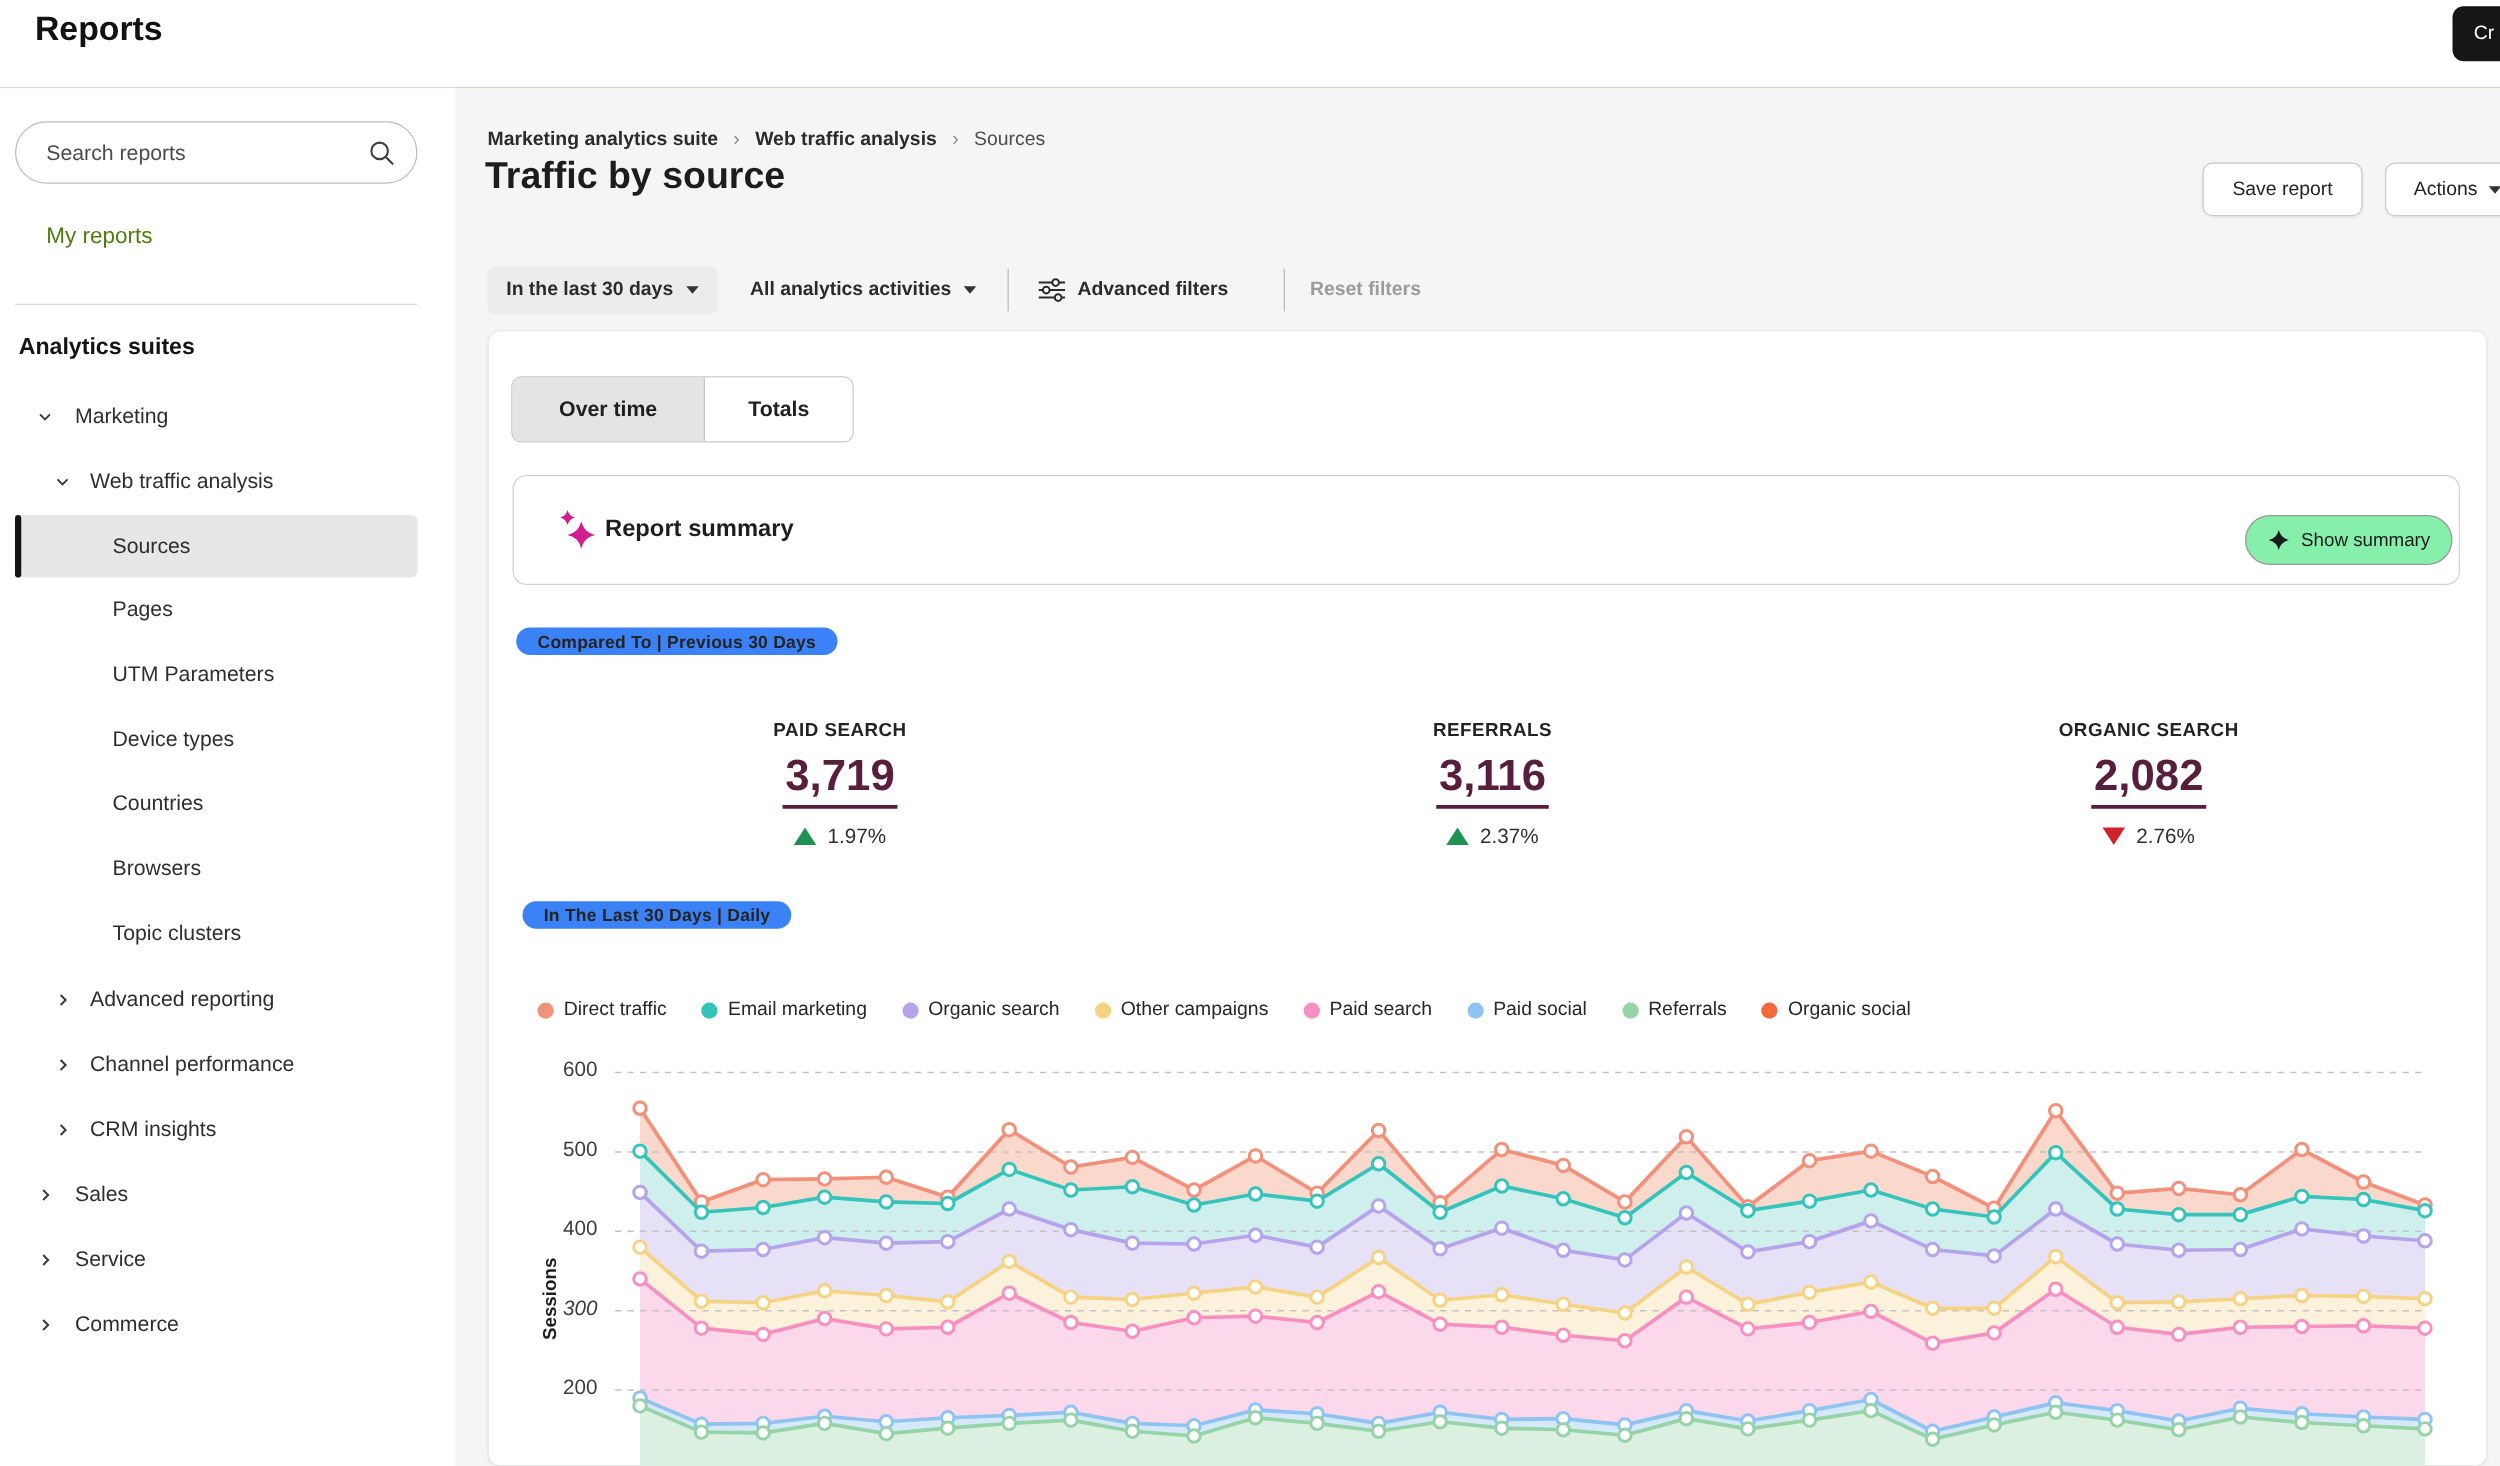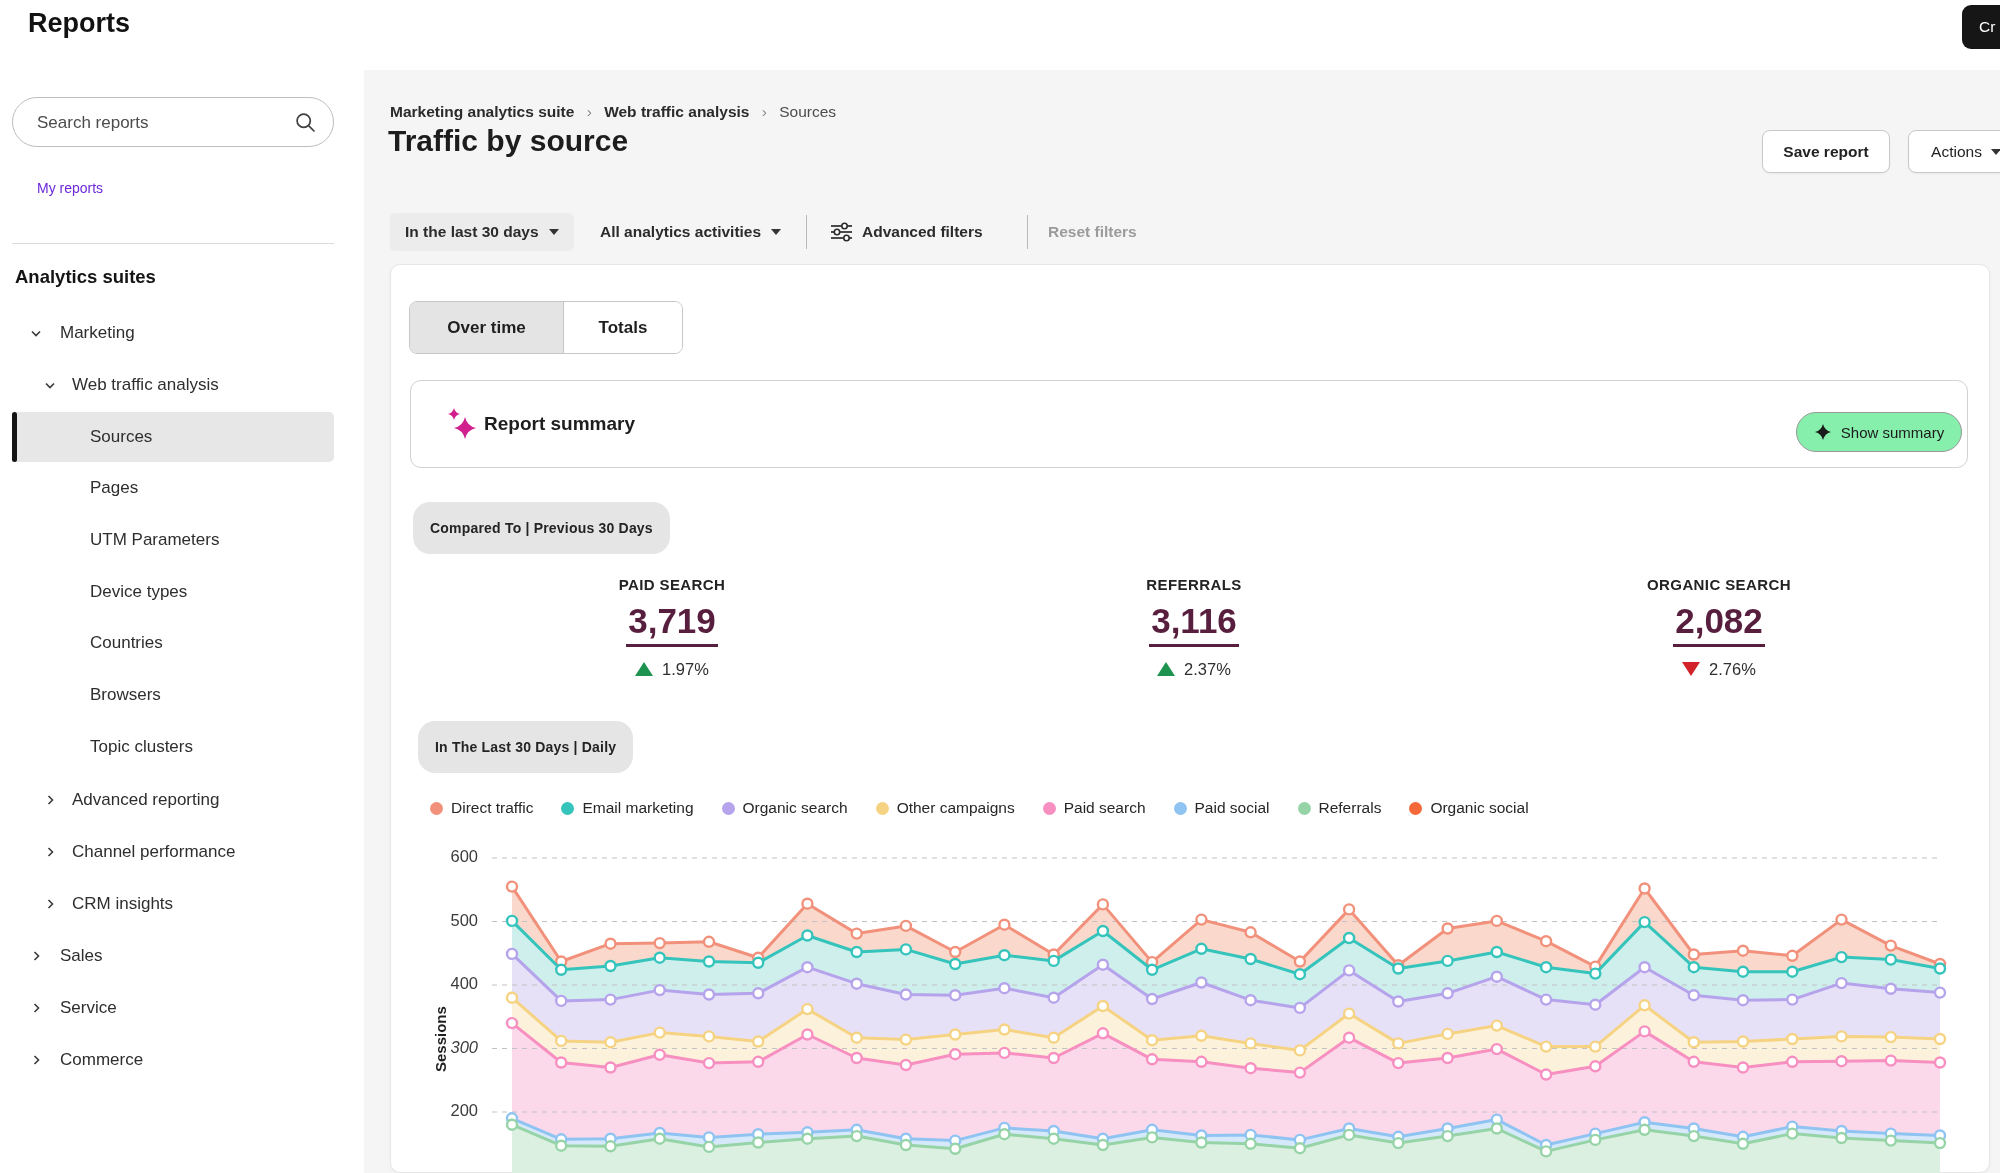--- a/index.html
+++ b/index.html
@@ -12,21 +12,21 @@
   #create-btn{position:absolute;left:1962px;top:5px;width:80px;height:44px;background:#161616;color:#fff;
               border:none;border-radius:9px;font-size:15.5px;text-align:left;padding:0 0 0 17px;cursor:pointer;
               font-family:inherit;}
 
   
   #sidebar{position:absolute;left:0;top:70px;width:364px;bottom:0;background:#fff;}
   #search-box{position:absolute;left:12px;top:27px;width:322px;height:50px;border:1.5px solid #bdbdbd;border-radius:26px;background:#fff;box-sizing:border-box;}
   #search-box input{position:absolute;left:22px;top:1px;width:250px;height:45px;border:none;outline:none;font-size:17px;color:#333;font-family:inherit;background:transparent;}
   #search-box input::placeholder{color:#4c4c4c;opacity:1;}
   #search-box svg{position:absolute;right:17px;top:14px;}
-  #my-reports{position:absolute;left:37px;top:103px;font-size:14px;color:#6d28d9;height:30px;line-height:30px;cursor:pointer;}
+  #my-reports{position:absolute;left:37px;top:103px;font-size:18px;color:#4d7c0f;height:30px;line-height:30px;cursor:pointer;}
   #side-divider{position:absolute;left:12px;top:173px;width:322px;height:1px;background:#dcdcdc;}
   #suites-title{position:absolute;left:15px;top:196px;font-size:18.5px;font-weight:800;color:#141414;}
 
   .navrow{position:absolute;left:12px;width:322px;height:50px;cursor:pointer;border-radius:5px;}
   .navrow .lbl{position:absolute;top:0;height:50px;line-height:50px;font-size:17px;color:#2e2e2e;white-space:nowrap;}
   .navrow.sel{background:#e7e7e8;}
   .navrow.sel .selbar{position:absolute;left:0;top:0;width:5px;height:50px;background:#141414;border-radius:3px;}
   .chev{position:absolute;top:19px;width:12px;height:12px;}
   .chev svg{display:block;}
   .l1-chev{left:18px;} .l1-lbl{left:48px;}
@@ -36,21 +36,21 @@
   
   #main-bg{position:absolute;left:364px;top:70px;width:1636px;bottom:0;background:#f5f5f6;}
   #breadcrumb{position:absolute;left:390px;top:103px;font-size:15.5px;color:#4c4c4c;}
   #breadcrumb .bc-strong{font-weight:700;color:#2b2b2b;cursor:pointer;}
   #breadcrumb .bc-sep{color:#8a8a8a;padding:0 8px;font-weight:400;}
   #page-title{position:absolute;left:388px;top:124px;font-size:30px;font-weight:600;color:#1d1d1d;margin:0;}
 
   .btn-outline{position:absolute;height:43px;background:#fff;border:1px solid #c9c9c9;border-radius:8px;
                font-size:15.5px;color:#222;font-family:inherit;cursor:pointer;box-shadow:0 1px 2px rgba(0,0,0,.05);
                display:flex;align-items:center;justify-content:center;gap:9px;box-sizing:border-box;}
-  #save-btn{left:1762px;top:130px;width:128px;font-weight:bold;}
+  #save-btn{left:1762px;top:130px;width:128px;}
   #actions-btn{left:1908px;top:130px;width:116px;}
   .caret{width:0;height:0;border-left:5px solid transparent;border-right:5px solid transparent;border-top:6px solid #333;display:inline-block;}
 
   
   .filter-item{position:absolute;top:213px;height:38px;display:inline-flex;align-items:center;gap:10px;
                font-size:15.5px;font-weight:700;color:#2b2b2b;cursor:pointer;}
   #date-filter{left:390px;background:#ececed;border-radius:5px;padding:0 15px;}
   #activity-filter{left:600px;}
   .vdiv{position:absolute;top:215px;width:1px;height:34px;background:#b9b9b9;}
   #adv-filter{left:830px;gap:9px;}
@@ -66,21 +66,21 @@
   #tab-overtime{width:154px;background:#e4e4e5;border-right:1px solid #c6c6c6;}
   #tab-totals{width:118px;background:#fff;}
 
   
   #summary-box{position:absolute;left:410px;top:380px;width:1558px;height:88px;border:1.3px solid #d2d2d2;border-radius:11px;box-sizing:border-box;}
   #sparkles{position:absolute;left:446px;top:406px;}
   #summary-title{position:absolute;left:484px;top:413px;font-size:19px;font-weight:700;color:#1e1e1e;}
   #show-summary{position:absolute;left:1796px;top:412px;width:166px;height:40px;border:1.3px solid #979797;border-radius:21px;
                 background:#86efac;display:flex;align-items:center;justify-content:center;gap:9px;font-size:15px;color:#1b1b1b;cursor:pointer;box-sizing:border-box;font-family:inherit;}
 
-  .pill-badge{position:absolute;height:52px;background:#e5e5e5;border-radius:17px;display:inline-flex;align-items:center;
+  .pill-badge{position:absolute;height:22px;background:#3b82f6;border-radius:17px;display:inline-flex;align-items:center;
               padding:0 17px;font-size:14px;font-weight:700;color:#242424;letter-spacing:.2px;white-space:nowrap;}
   #compare-badge{left:413px;top:502px;}
   #period-badge{left:418px;top:721px;}
 
   
   .metric{position:absolute;top:576px;width:320px;text-align:center;}
   .metric .m-label{font-size:15px;font-weight:700;letter-spacing:.4px;color:#232323;}
   .metric .m-value{display:inline-block;margin-top:9px;font-size:35px;font-weight:800;color:#571e3e;
                    border-bottom:3.5px solid #571e3e;padding:0 2px 3px 2px;line-height:1.1;cursor:pointer;}
   .metric .m-delta{margin-top:13px;display:flex;align-items:center;justify-content:center;gap:9px;font-size:16.5px;color:#2f2f2f;}

